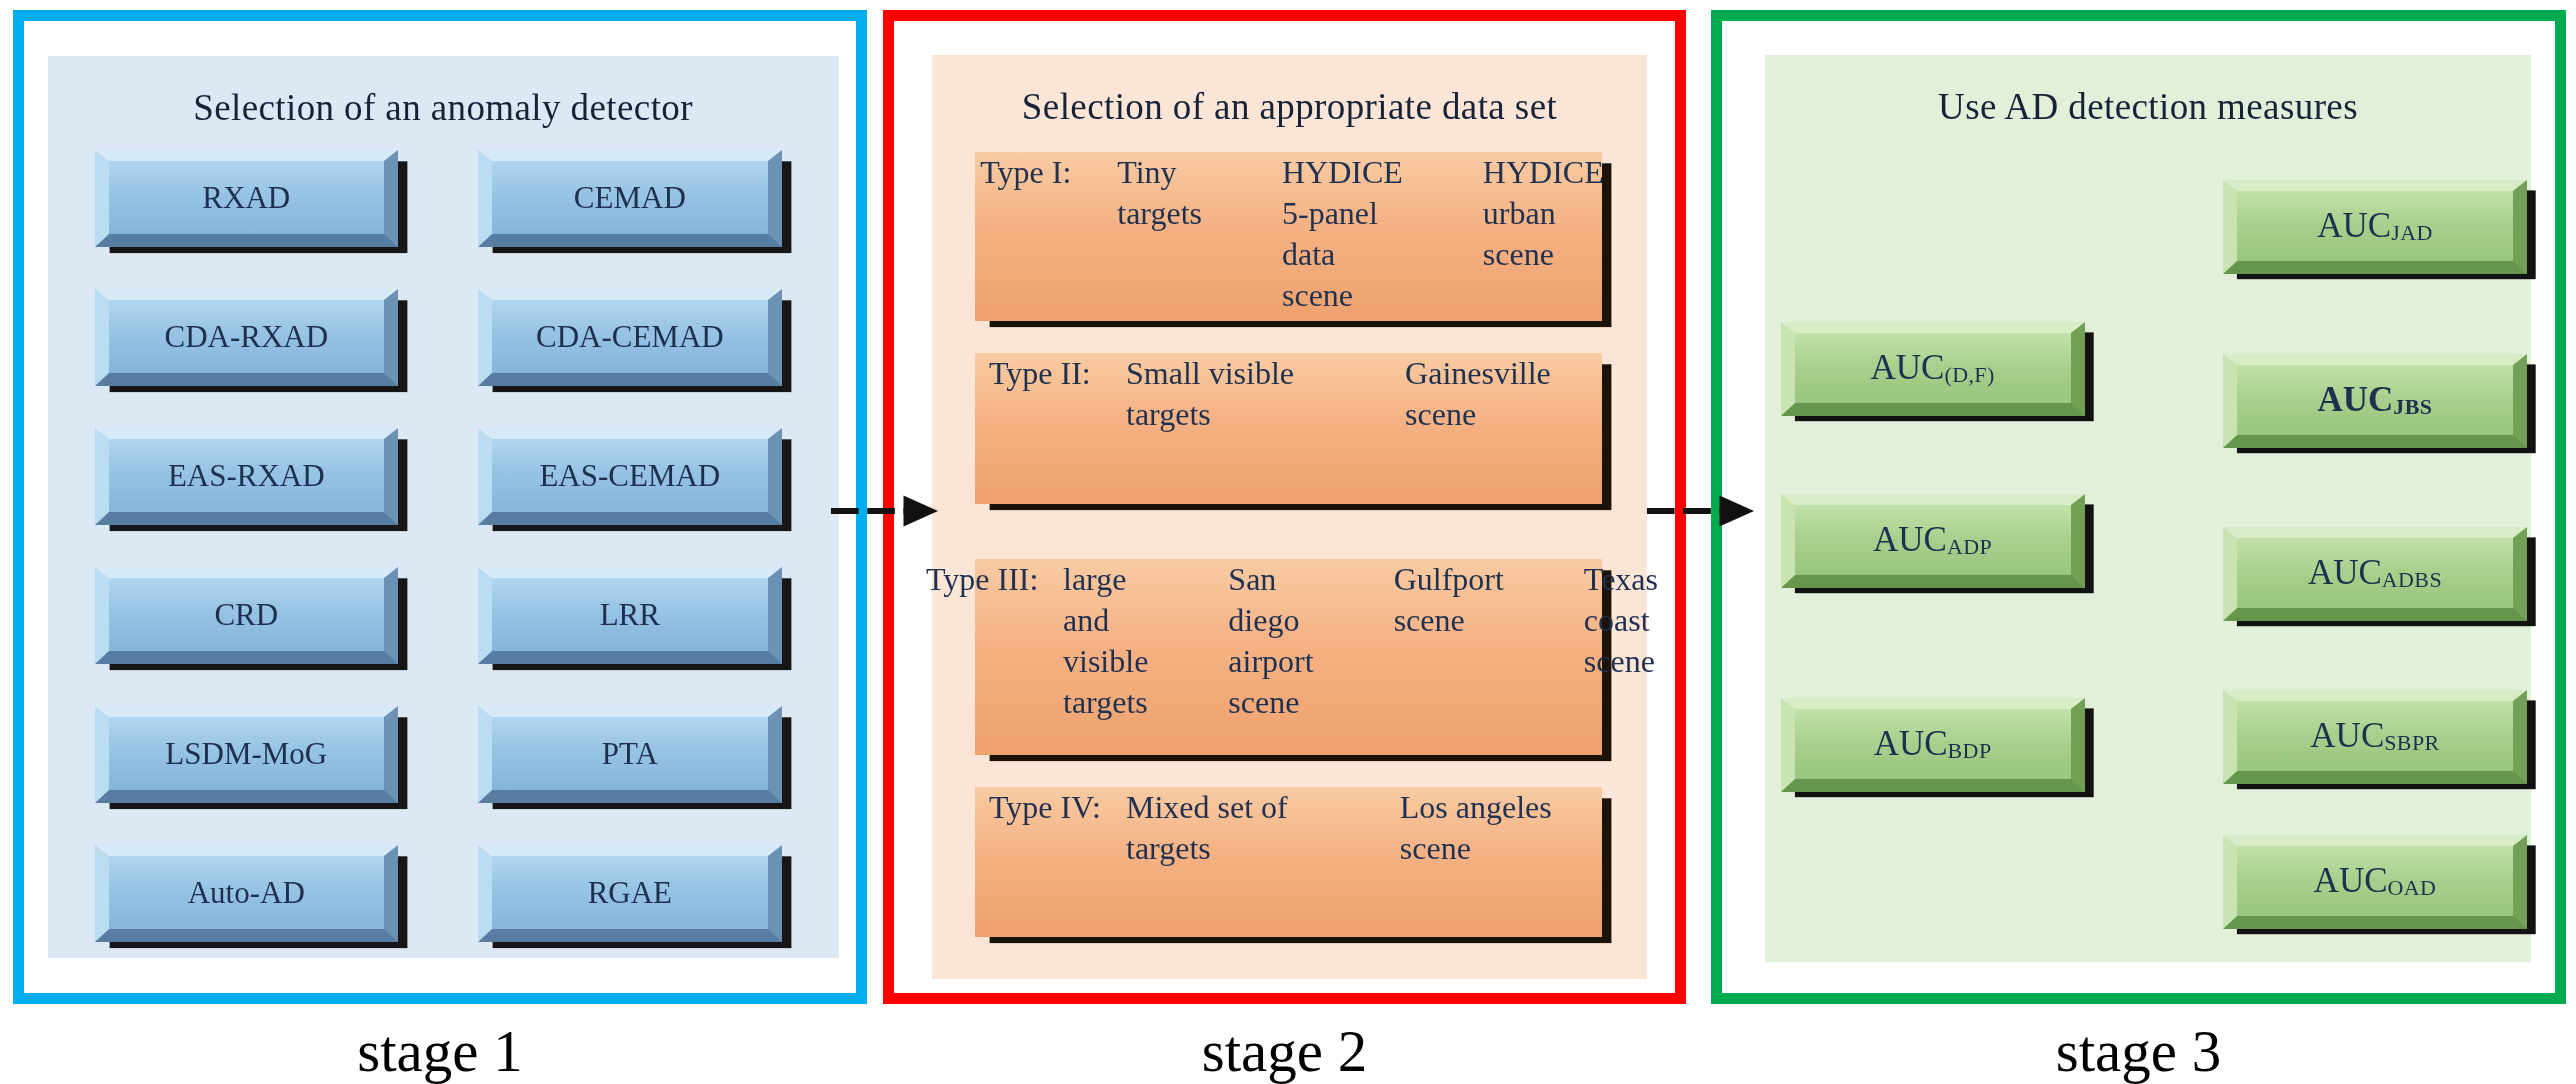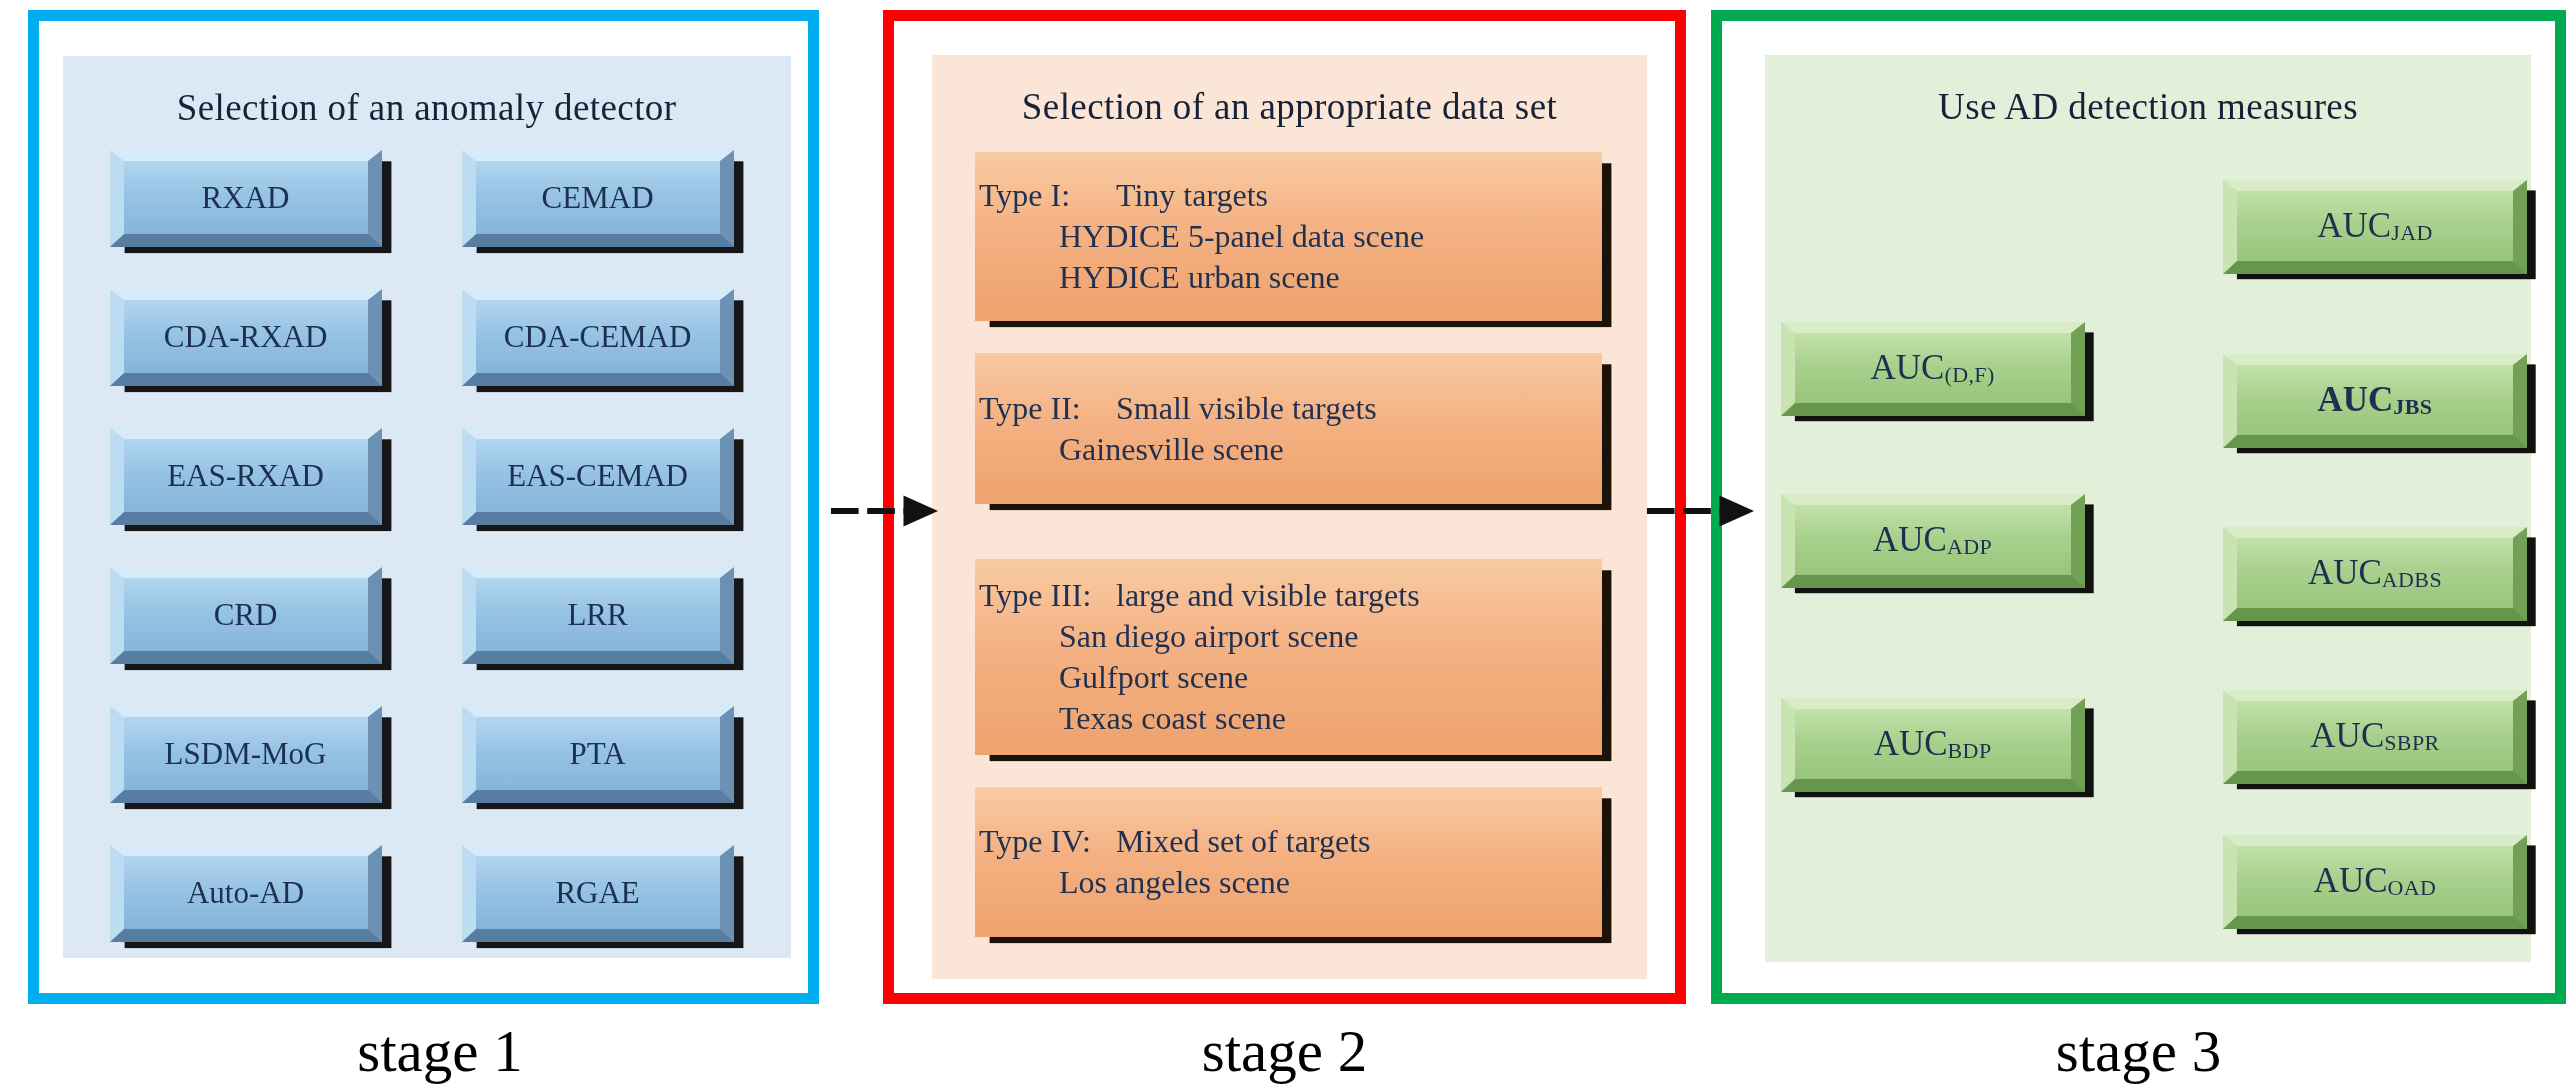--- a/index.html
+++ b/index.html
@@ -3,21 +3,21 @@
 <meta charset="utf-8">
 <style>
   html,body{margin:0;padding:0;background:#ffffff;}
   body{width:2576px;height:1085px;overflow:hidden;}
   .canvas{position:relative;width:2576px;height:1085px;background:#ffffff;
           font-family:"Liberation Serif","DejaVu Serif",serif;color:#1f3050;}
 
   
   .panel{position:absolute;top:10.4px;height:994px;border-style:solid;border-width:11.3px;
          background:#ffffff;box-sizing:border-box;}
-  .panel-1{left:28px;width:791px;border-color:#00aeef;}
+  .panel-1{left:13px;width:854px;border-color:#00aeef;}
   .panel-2{left:883px;width:803px;border-color:#fe0000;}
   .panel-3{left:1711px;width:855px;border-color:#00ab50;}
 
   .inner{position:absolute;}
   .inner-1{left:23.5px;top:35px;right:17.4px;bottom:35px;background:#dce9f5;}
   .inner-2{left:38px;top:34px;right:28px;bottom:14px;background:#fbe5d6;}
   .inner-3{left:43px;top:34px;right:24px;bottom:31px;background:#e2f0d9;position:absolute;}
 
   .panel-title{margin-top:30px;text-align:center;font-size:37px;letter-spacing:0.4px;
                color:#152238;white-space:nowrap;}
@@ -37,22 +37,22 @@
       box-shadow:11.3px 7.8px 0 -2.6px #121212;}
 
   
   .grid1{display:grid;grid-template-columns:1fr 1fr;column-gap:80px;row-gap:42px;
          margin:21px 57px 0 47px;}
   .grid1 .btn{height:97px;}
 
   
   .cards{display:flex;flex-direction:column;gap:32px;margin:24px 45px 0 43px;}
   .card{box-sizing:border-box;border-width:12px;text-align:left;font-size:32px;line-height:41px;
-        display:flex;flex-direction:column;justify-content:center;
-        padding-left:4px;padding-right:7px;align-items:stretch;}
+        display:flex;flex-direction:row;justify-content:center;
+        padding-left:14px;padding-right:7px;align-items:stretch;}
   .card-gap{margin-top:22.6px;}
   .card-head{display:flex;}
   .prefix{display:inline-block;width:137px;flex:none;}
   .card-item{padding-left:80px;}
 
   
   .m-btn{position:absolute;width:304px;height:94px;}
   .col-l{left:15.6px;}
   .col-r{left:458px;}
   .auc{display:inline-block;font-size:35px;}

